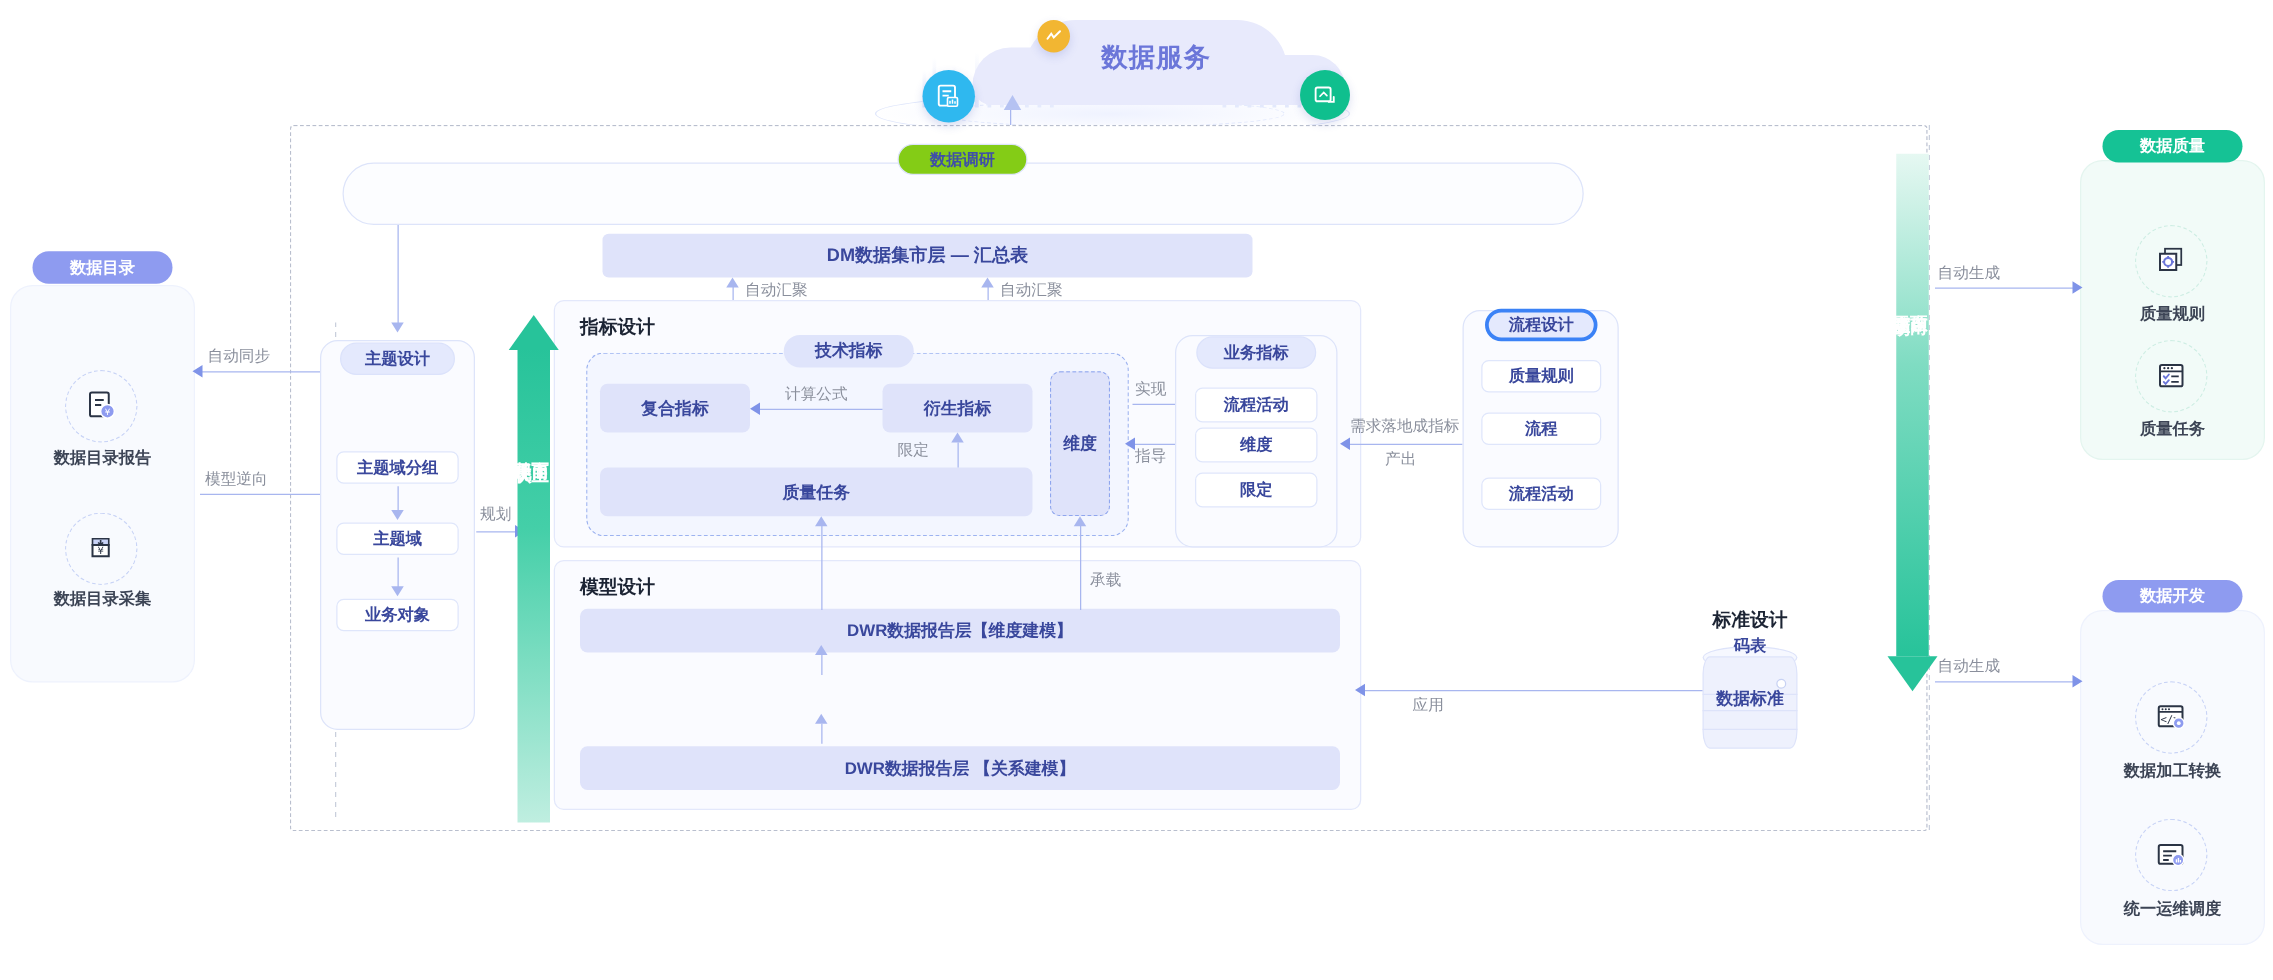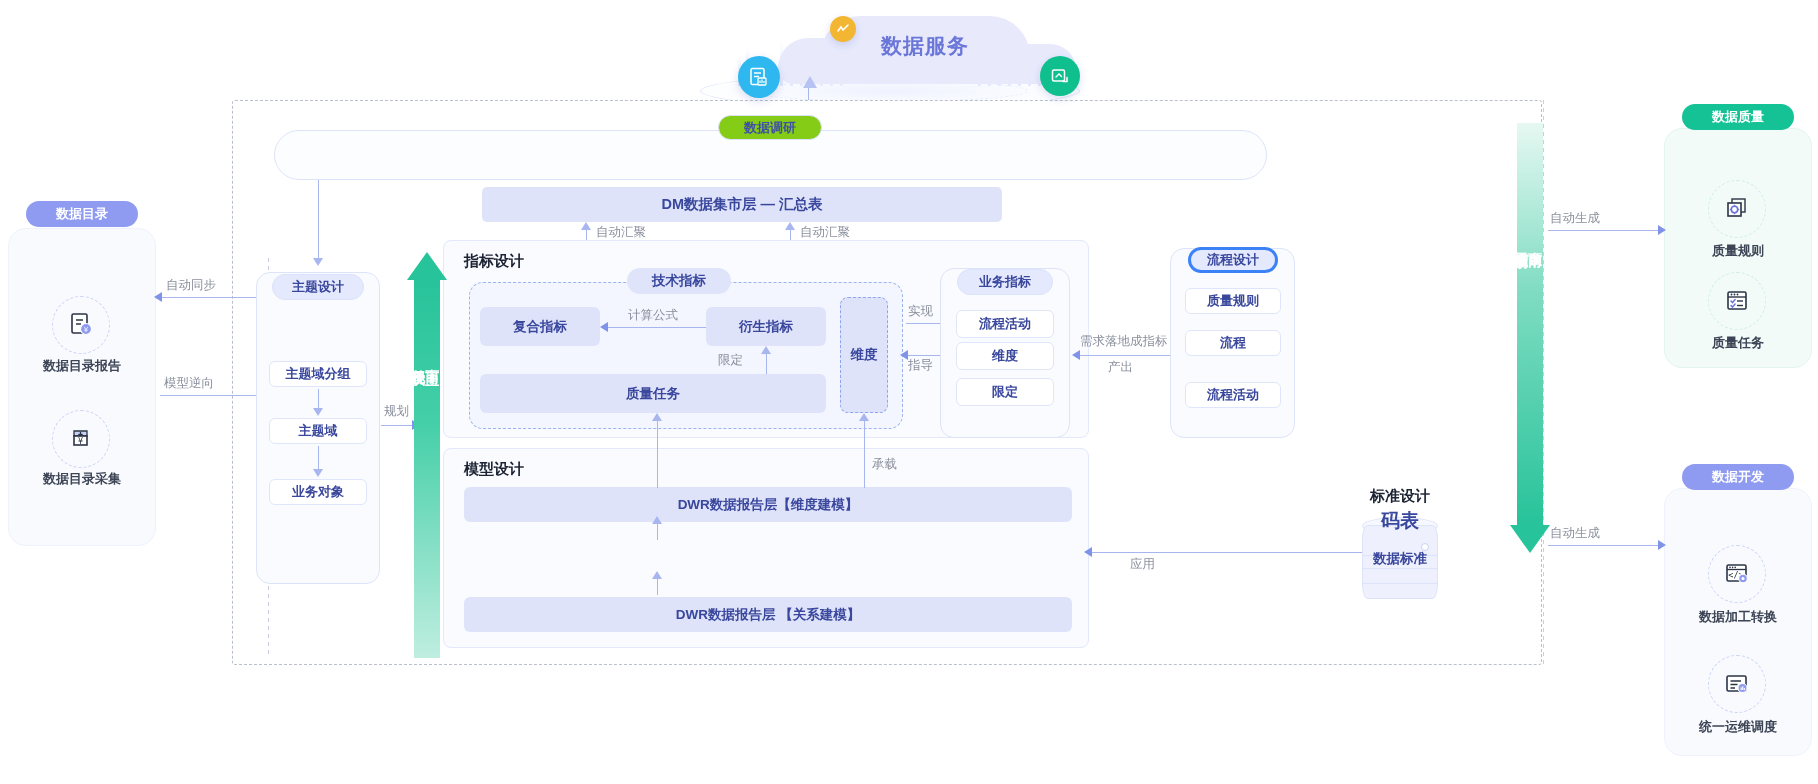--- a/index.html
+++ b/index.html
@@ -228,21 +228,21 @@
     background:#eef1fd; border:1px solid #dde3fa; border-radius:6px/14px; }
   .db-top{ position:absolute; left:0; top:0; width:76px; height:18px;
     background:#f6f8ff; border:1px solid #dde3fa; border-radius:50%; }
   .db-l1{ position:absolute; left:0; top:38px; width:76px; height:14px;
     border-top:1px solid #dde3fa; border-bottom:1px solid #dde3fa; }
   .db-l2{ position:absolute; left:0; top:66px; width:76px; height:16px;
     border-top:1px solid #dde3fa; }
   .db-dot{ position:absolute; right:9px; top:26px; width:8px; height:8px;
     border-radius:50%; border:1px solid #c8d2f3; background:#fff; }
   .db-cap{ left:1362px; top:508px; width:76px; text-align:center;
-    font-size:19px; font-weight:bold; color:#39479c; z-index:4; }
+    font-size:13px; font-weight:bold; color:#39479c; z-index:4; }
   .db-txt{ left:1362px; top:550px; width:76px; text-align:center;
     font-size:13.5px; font-weight:bold; color:#39479c; z-index:4; }
 
   
   .garrow{ width:26px; }
   .garrow .shaft{ position:absolute; left:0; width:26px; }
   .garrow .head{ position:absolute; left:-7px; width:0; height:0; }
   .g-up{ left:414px; top:252px; height:406px; }
   .g-up .shaft{ top:26px; height:380px; background:linear-gradient(to bottom,#27c39a 0%,#44cfa8 38%,#bfeee0 100%); }
   .g-up .head{ top:0; border-left:20px solid transparent; border-right:20px solid transparent; border-bottom:28px solid #27c39a; }

